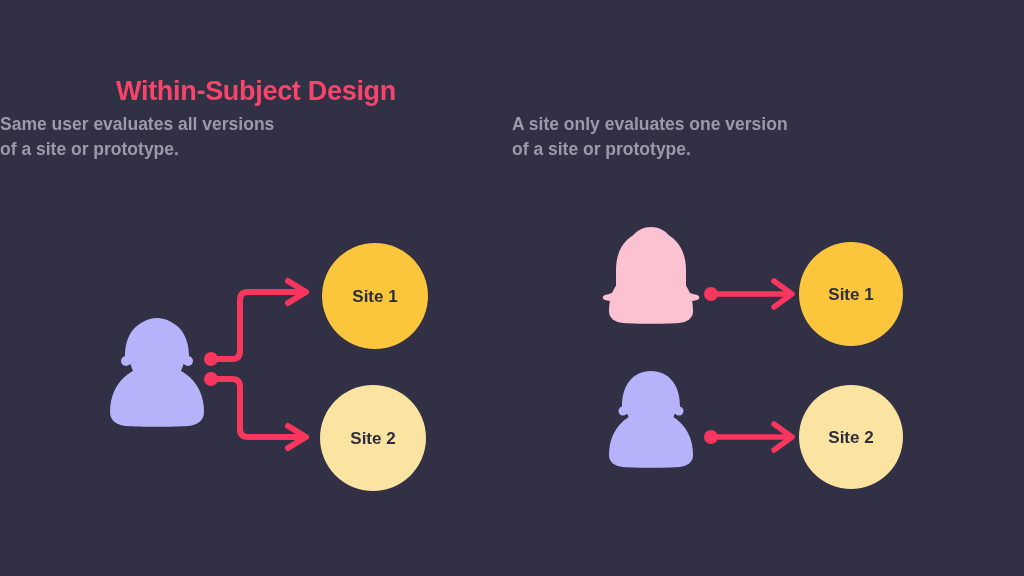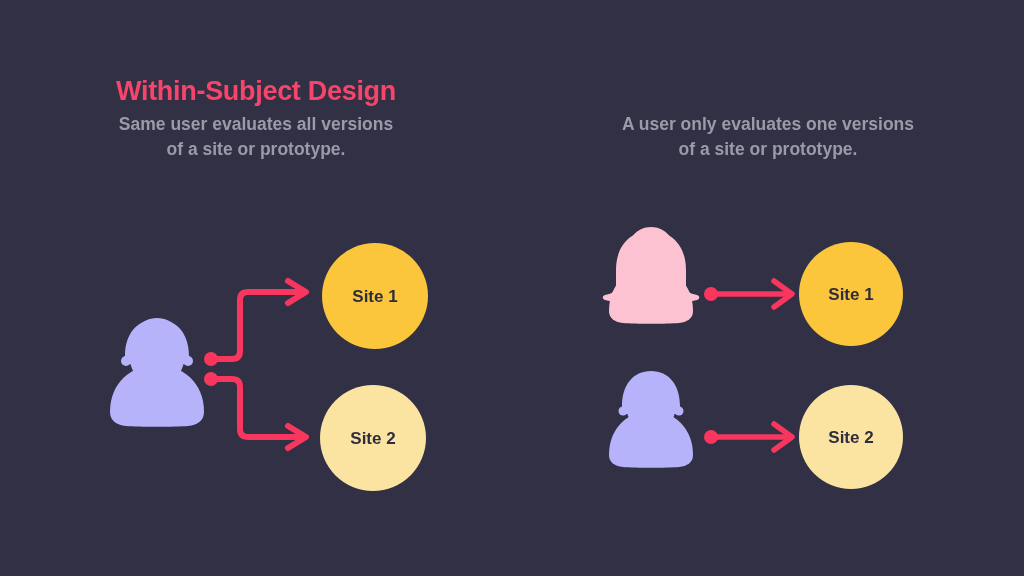--- a/index.html
+++ b/index.html
@@ -44,21 +44,20 @@
     letter-spacing: -0.3px;
     color: #F8446B;
     white-space: nowrap;
   }
 
   .panel-subtitle {
     position: absolute;
     left: 0;
     width: 100%;
     top: 112px;
-    text-align: center;
     font-size: 17.5px;
     font-weight: bold;
     line-height: 25px;
     color: #9A9AA8;
   }
 
   .diagram {
     position: absolute;
     left: 0;
     top: 0;
@@ -141,21 +140,21 @@
         <text class="circle-label" x="373" y="444" text-anchor="middle">Site 2</text>
       </g>
 
     </svg>
   </div>
 
   <div class="panel" id="panel-between">
 
 
     <div class="panel-subtitle">
-      <div>A user only evaluates one versions</div>
+      <div>A site only evaluates one version</div>
       <div>of a site or prototype.</div>
     </div>
 
     <svg class="diagram" viewBox="0 0 512 576">
 
       <g>
 
         <path d="M97 311
                  C97 283 117 267 139 267
                  C161 267 181 283 181 311

